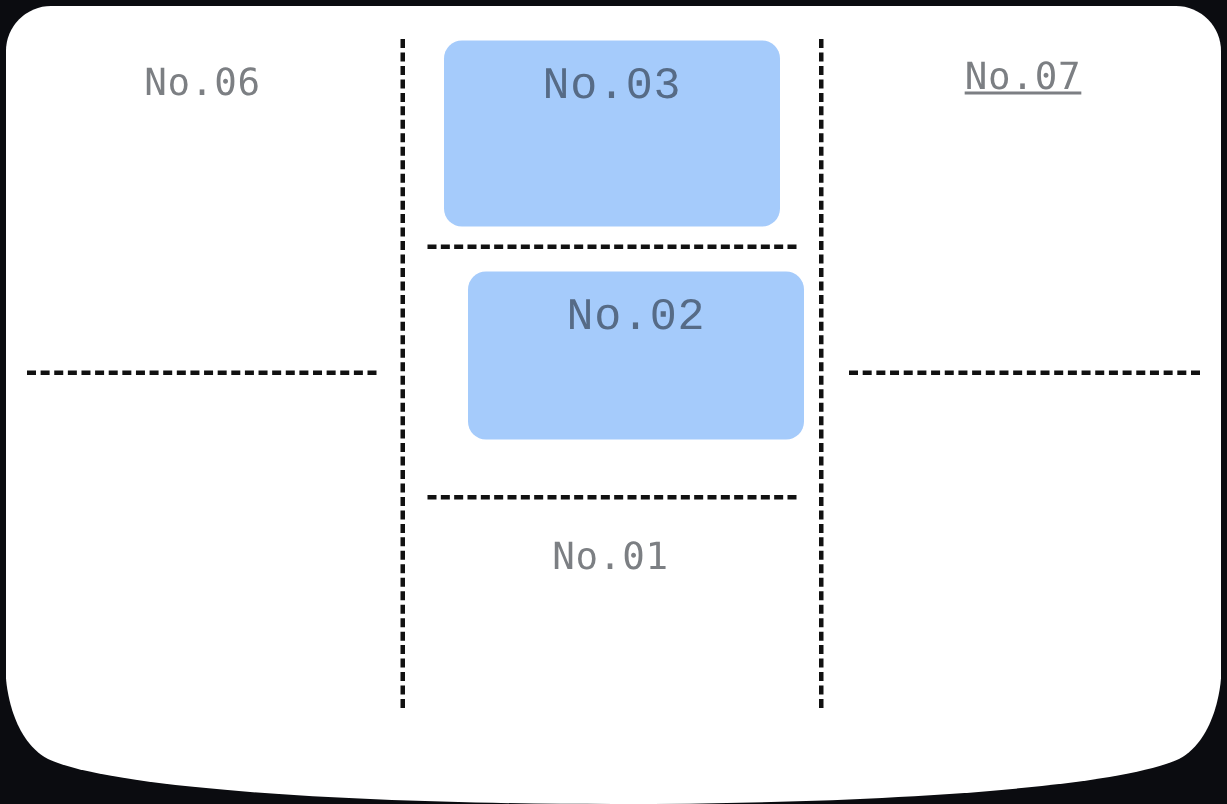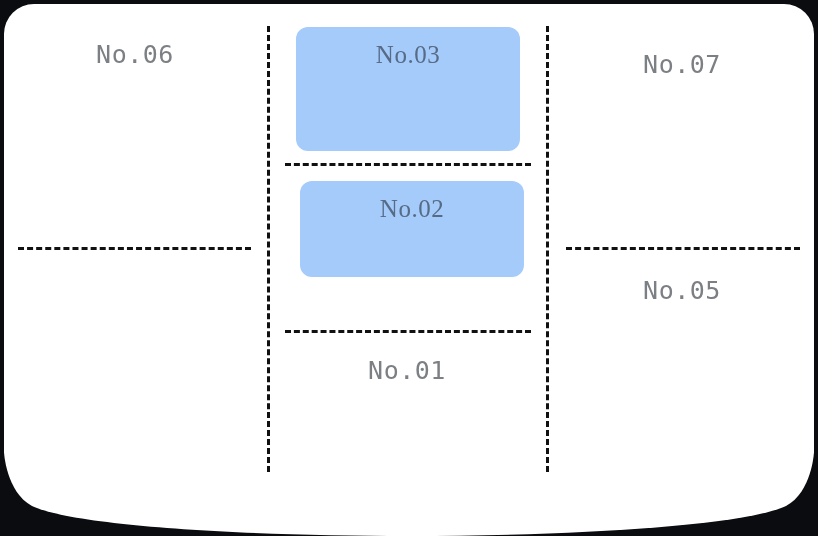--- a/index.html
+++ b/index.html
@@ -71,23 +71,23 @@
     border-radius: 12px;
     box-sizing: border-box;
   }
   .tile-label {
     position: absolute;
     top: 14px;
     left: 0;
     width: 100%;
     text-align: center;
     color: #566b86;
-    font-size: 25px;
+    font-size: 30px;
     letter-spacing: 0.5px;
-    font-family: Liberation Serif, serif;
+    font-family: Liberation Mono, monospace;
   }
 </style>
 </head>
 <body>
 
 <div id="stage">
 
   <div class="backdrop">
     <svg width="818" height="536" viewBox="0 0 818 536" xmlns="http://www.w3.org/2000/svg">
       <rect x="0" y="0" width="818" height="536" fill="#0b0c10"></rect>
@@ -112,27 +112,26 @@
   <div class="dash-v" style="left:546px; top:26px; height:446px;"></div>
 
   <div class="dash-h" style="left:18px; top:247px; width:233px;"></div>
   <div class="dash-h" style="left:566px; top:247px; width:234px;"></div>
   <div class="dash-h" style="left:285px; top:163px; width:246px;"></div>
   <div class="dash-h" style="left:285px; top:330px; width:246px;"></div>
 
   <div class="zone-label" style="left:135px; top:40px;">No.06</div>
 
 
-  <div class="zone-label" style="left:682px; top:50px;">No.07</div>
+  <div class="zone-label" style="left:682px; top:36px;text-decoration:underline;">No.07</div>
 
-  <div class="zone-label" style="left:682px; top:276px;">No.05</div>
 
   <div class="zone-label" style="left:407px; top:356px;text-align:center;">No.01</div>
 
   <div class="tile" style="left:296px; top:27px; width:224px; height:124px;">
     <div class="tile-label">No.03</div>
   </div>
 
-  <div class="tile" style="left:300px; top:181px; width:224px; height:96px;">
+  <div class="tile" style="left:312px; top:181px; width:224px; height:112px;">
     <div class="tile-label">No.02</div>
   </div>
 
 </div>
 
 </body></html>

